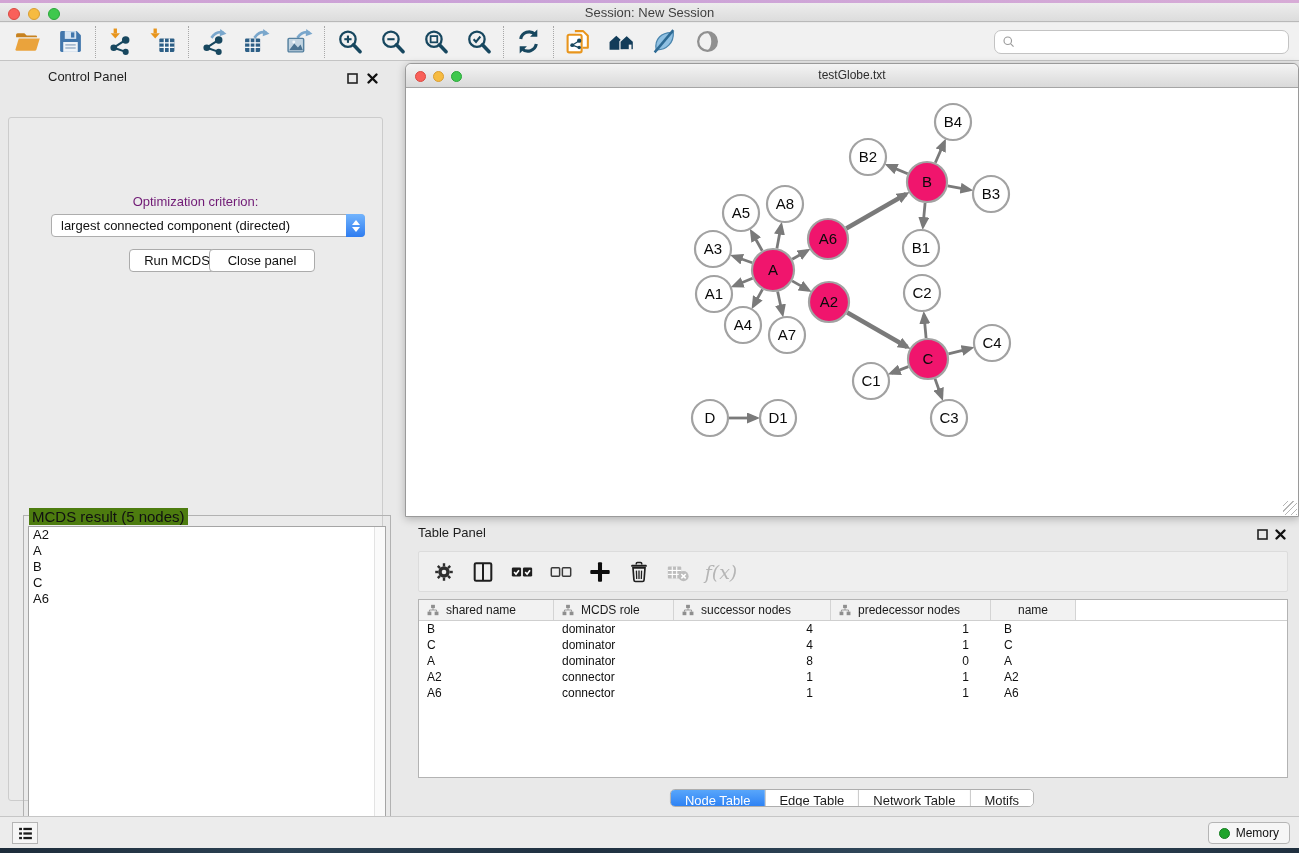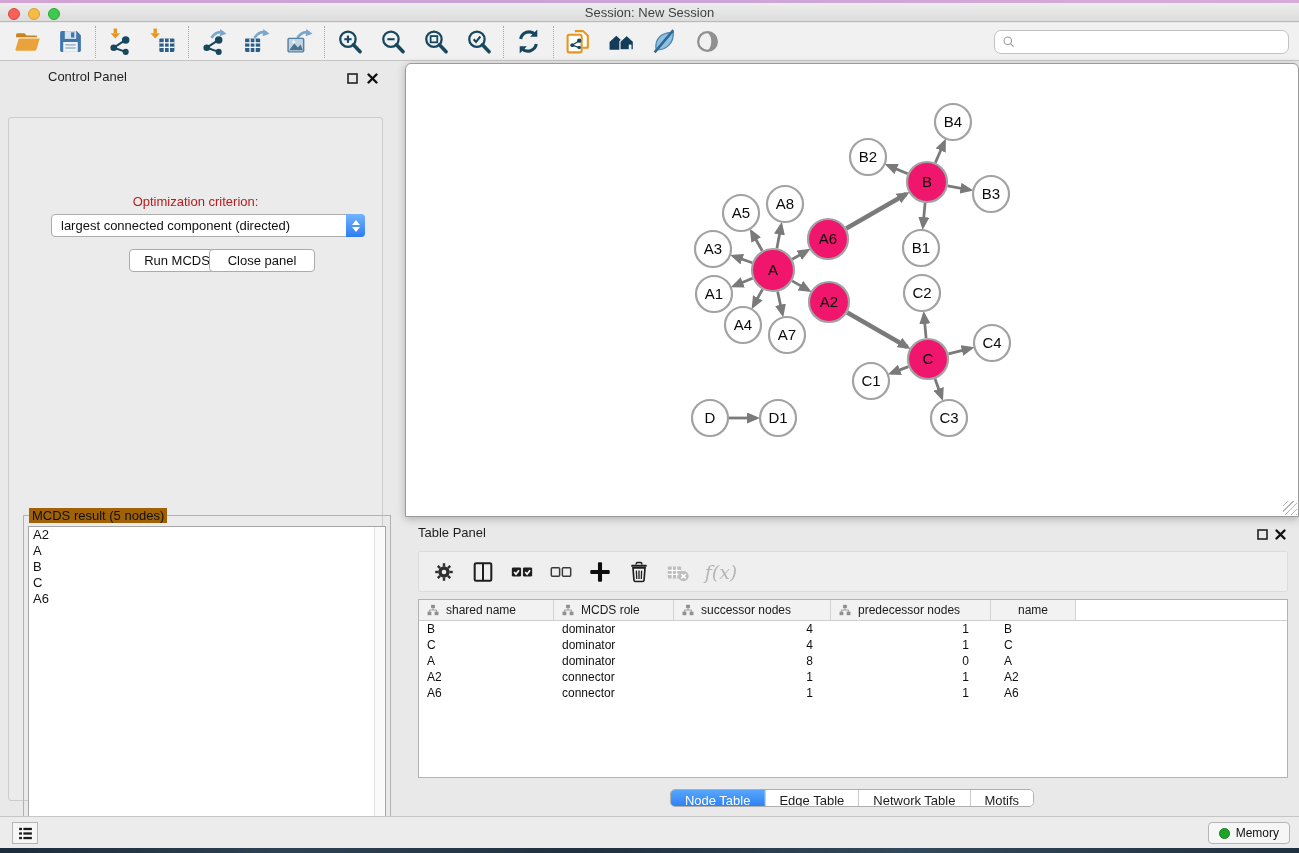--- a/index.html
+++ b/index.html
@@ -39,38 +39,38 @@
   .panel-ctl svg { width:13px; height:13px; }
   .cp-float { right:32px; } .cp-close { right:12px; }
   .cp-tabs { position:absolute; left:50%; transform:translateX(-50%); top:34px; display:flex;
     border:1px solid #adadad; border-radius:4px; overflow:hidden; background:#fff; }
   .cptab { border:none; background:#fff; font-size:13px; color:#1c1c1c; padding:3px 13px;
     border-left:1px solid #c9c9c9; cursor:pointer; height:22px; }
   .cptab:first-child { border-left:none; }
   .cptab.active { background:linear-gradient(#5fa8fb,#2e80f2); color:#fff; border-left-color:#2e80f2; }
   .cp-body { position:absolute; left:8px; right:8px; top:56px; bottom:14px;
     background:#ebebeb; border:1px solid #cccccc; border-radius:3px; }
-  .cp-opt-label { position:absolute; left:0; right:0; top:76px; text-align:center; font-size:13px; color:#b91c1c; }
+  .cp-opt-label { position:absolute; left:0; right:0; top:76px; text-align:center; font-size:13px; color:#701a75; }
   .cp-select { position:absolute; left:42px; top:96px; width:314px; height:23px; background:#fff;
     border:1px solid #adadad; border-radius:4px; display:flex; align-items:center; cursor:pointer; }
   .cp-select .val { flex:1; font-size:13px; color:#111; padding-left:9px; white-space:nowrap; }
   .cp-select .step { width:19px; height:23px; margin-right:-1px; border-radius:0 4px 4px 0;
     background:linear-gradient(#72b4fd,#2e7cf0); display:flex; flex-direction:column;
     align-items:center; justify-content:center; gap:2px; }
   .tri-up { width:0; height:0; border-left:4px solid transparent; border-right:4px solid transparent;
     border-bottom:5px solid #fff; }
   .tri-down { width:0; height:0; border-left:4px solid transparent; border-right:4px solid transparent;
     border-top:5px solid #fff; }
   .cp-btn { position:absolute; top:131px; height:23px; background:#fff; border:1px solid #ababab;
     border-radius:4px; font-size:13px; color:#111; cursor:pointer; }
   .cp-run { left:92px; width:96px;margin-left:28px; } .cp-closep { left:200px; width:106px; }
   .fieldset { position:absolute; left:14px; top:397px; width:368px; height:340px;
     border:1px solid #b2b2b2; }
-  .fieldset .legend { position:absolute; left:5px; top:-8px; background:#a16207; padding:0 3px;
-    font-size:13px; color:#111; }
+  .fieldset .legend { position:absolute; left:5px; top:-8px; background:#4d7c0f; padding:0 3px;
+    font-size:15px; color:#111; }
   .result-list { position:absolute; left:4px; right:4px; top:10px; bottom:5px; background:#fff;
     border:1px solid #a5a5a5; overflow:hidden; }
   .result-scroll { position:absolute; right:0; top:0; bottom:0; width:11px; background:#fafafa;
     border-left:1px solid #e3e3e3; cursor:pointer; }
   .result-item { font-size:13px; color:#111; line-height:16px; padding-left:4px; cursor:default; }
 
   
   .net-window { position:absolute; left:405px; top:63px; width:894px; height:454px;
     border:1px solid #9a9a9a; border-radius:6px 6px 0 0; box-shadow:0 2px 8px rgba(0,0,0,.25);
     background:#fff; }
@@ -369,20 +369,28 @@
               <div class="result-item">C</div>
               <div class="result-item">A6</div>
             </div>
           <div class="result-scroll"></div>
         </div>
       </div>
     </div>
   </div>
 
   <div class="net-window">
+    <div class="net-titlebar">
+      <div class="lights net">
+        <span class="light red"></span>
+        <span class="light yellow"></span>
+        <span class="light green"></span>
+      </div>
+      <div class="net-title">testGlobe.txt</div>
+    </div>
     <div class="net-canvas">
       <svg id="graph-svg" width="892" height="429">
           <defs>
             <marker id="arw" markerUnits="userSpaceOnUse" markerWidth="14" markerHeight="11" refX="9" refY="5.5" orient="auto">
               <path d="M0,0 L13,5.5 L0,11z" fill="#7a7a7a"></path>
             </marker>
           </defs>
           <line x1="346.6" y1="190.3" x2="328.4" y2="197.7" stroke="#7a7a7a" stroke-width="2.8" marker-end="url(#arw)"></line>
           <line x1="346.2" y1="174.7" x2="327.8" y2="168.3" stroke="#7a7a7a" stroke-width="2.8" marker-end="url(#arw)"></line>
           <line x1="356.5" y1="201.3" x2="347.5" y2="217.7" stroke="#7a7a7a" stroke-width="2.8" marker-end="url(#arw)"></line>

